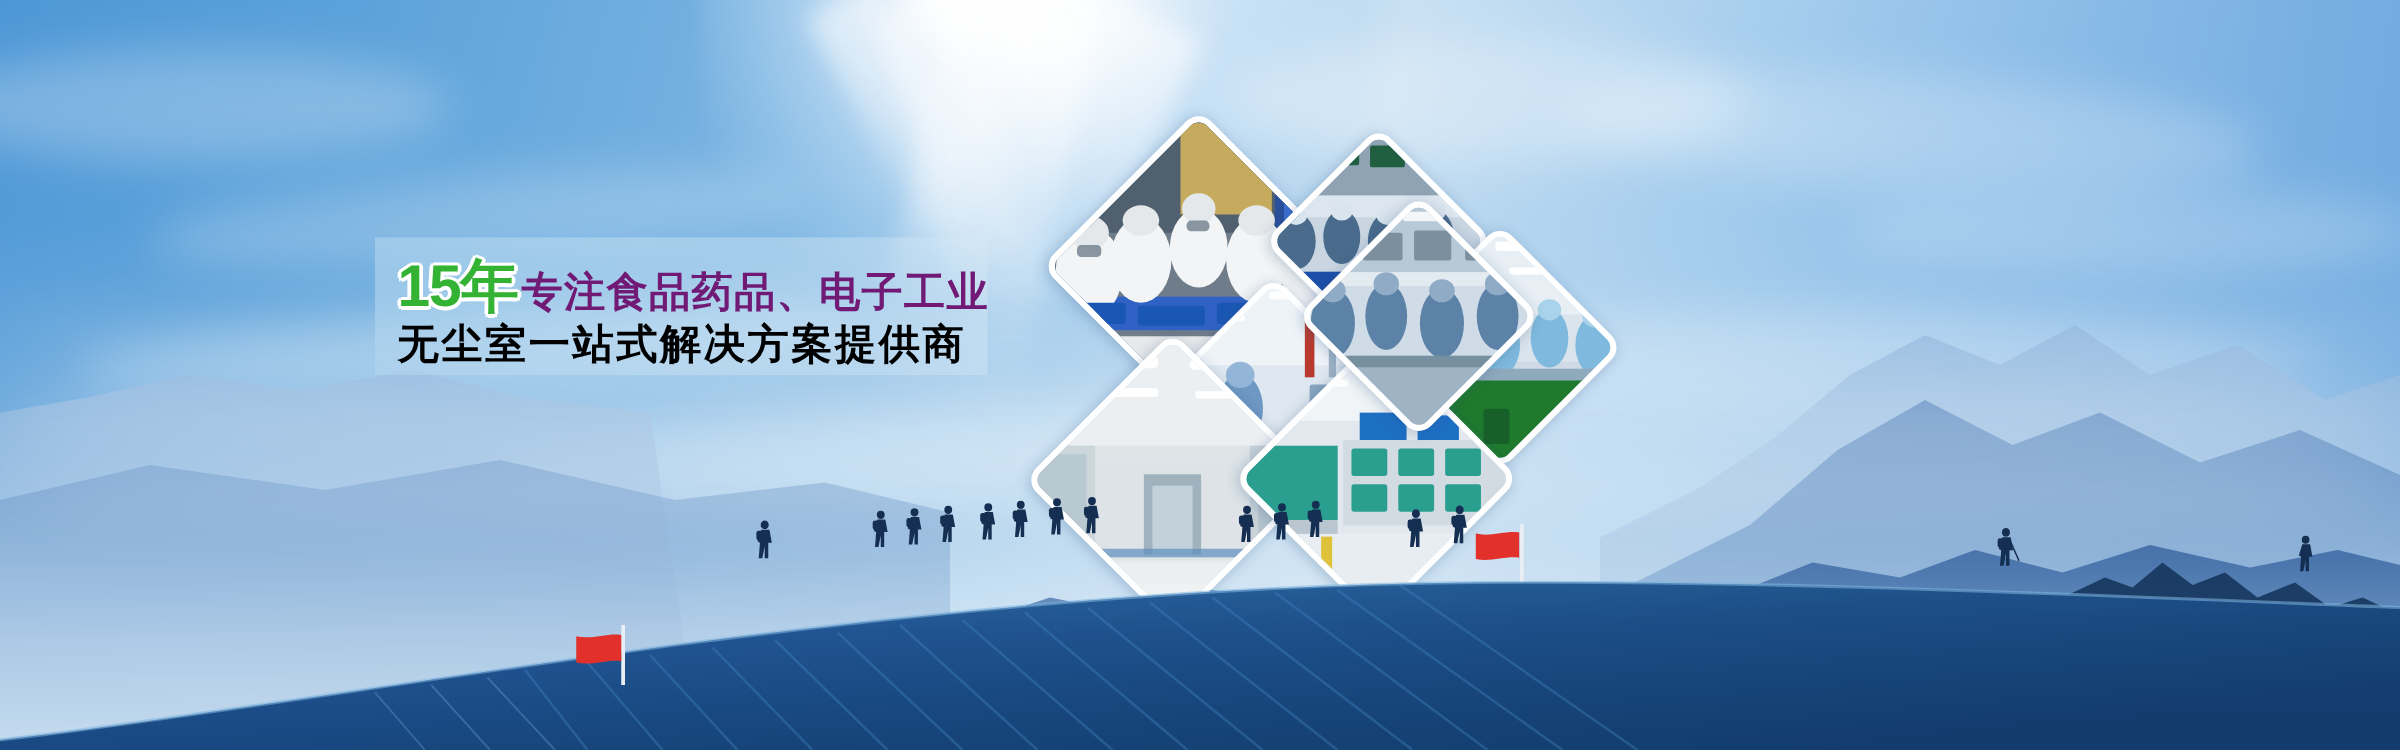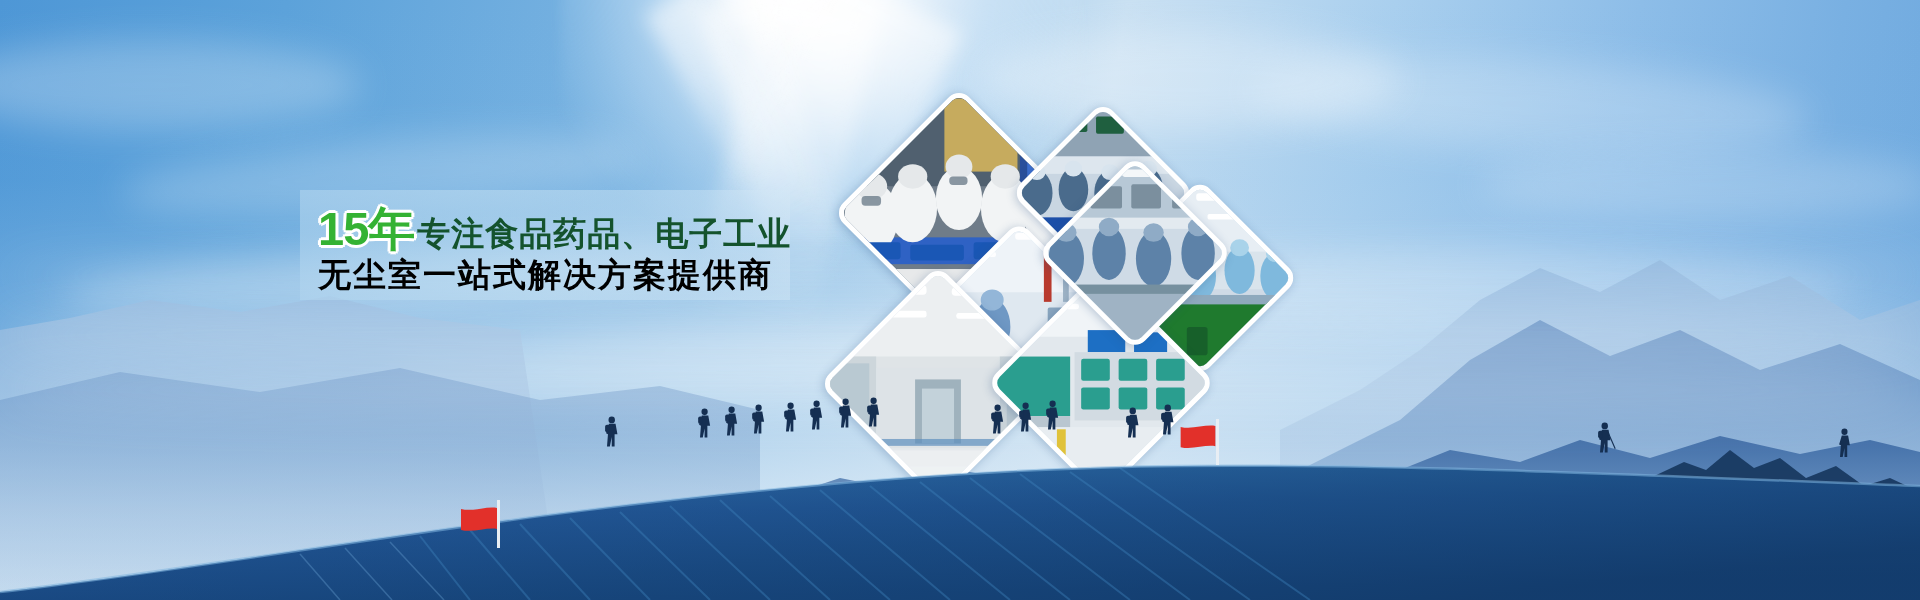--- a/index.html
+++ b/index.html
@@ -94,21 +94,21 @@
   .line{white-space:nowrap;line-height:1.0;}
   .line1{display:flex;align-items:baseline;}
   .years{
     font-size:47px;font-weight:bold;color:#34b233;letter-spacing:-1px;
     font-family:"Liberation Sans","DejaVu Sans",sans-serif;
     text-shadow:
       -2px -2px 0 #fff, 2px -2px 0 #fff, -2px 2px 0 #fff, 2px 2px 0 #fff,
       -3px 0 0 #fff, 3px 0 0 #fff, 0 -3px 0 #fff, 0 3px 0 #fff;
   }
   .headline-rest{
-    font-size:33px;font-weight:bold;color:#14532d;letter-spacing:1px;
+    font-size:33px;font-weight:bold;color:#701a75;letter-spacing:1px;
     font-family:"DejaVu Sans","Liberation Sans",sans-serif;
     margin-left:3px;
   }
   .line2{
     font-size:33px;font-weight:bold;color:#000000;letter-spacing:2px;
     font-family:"DejaVu Sans","Liberation Sans",sans-serif;
     margin-top:6px;
   }
 
   

